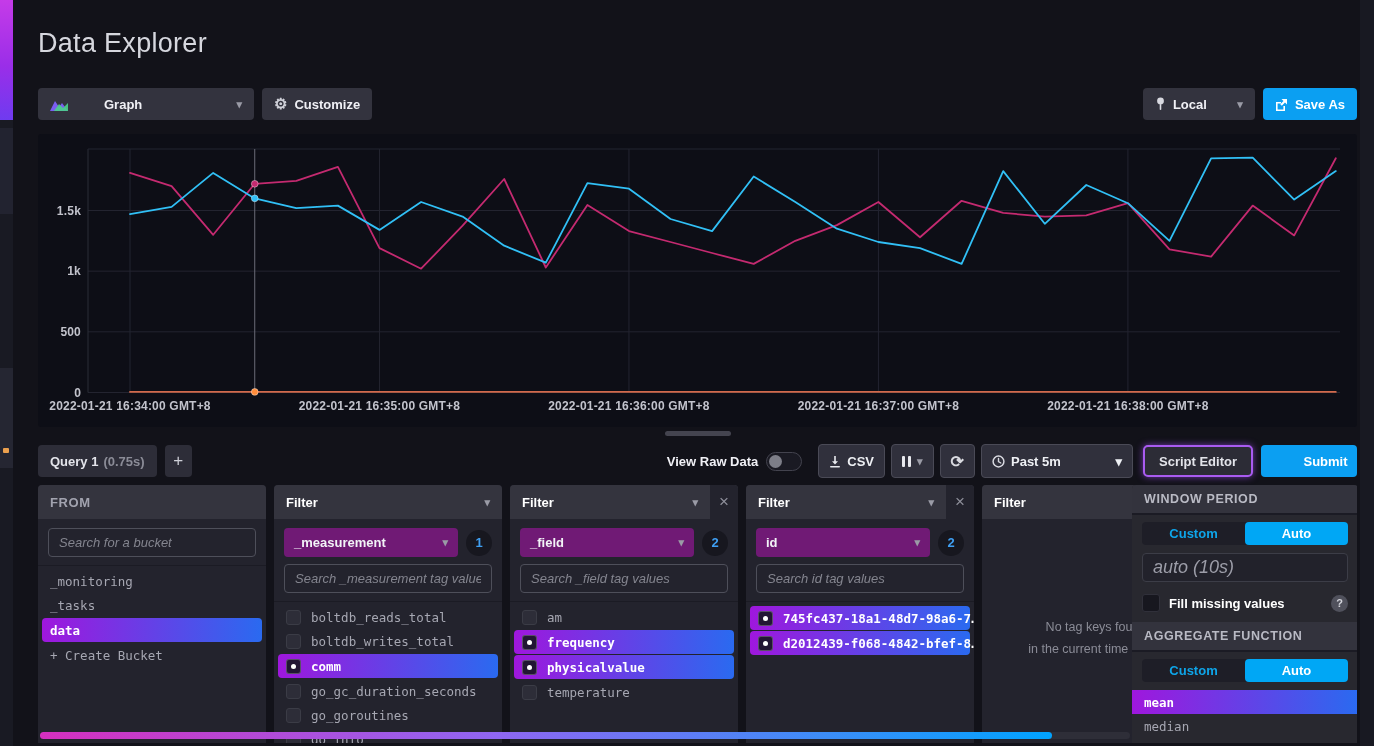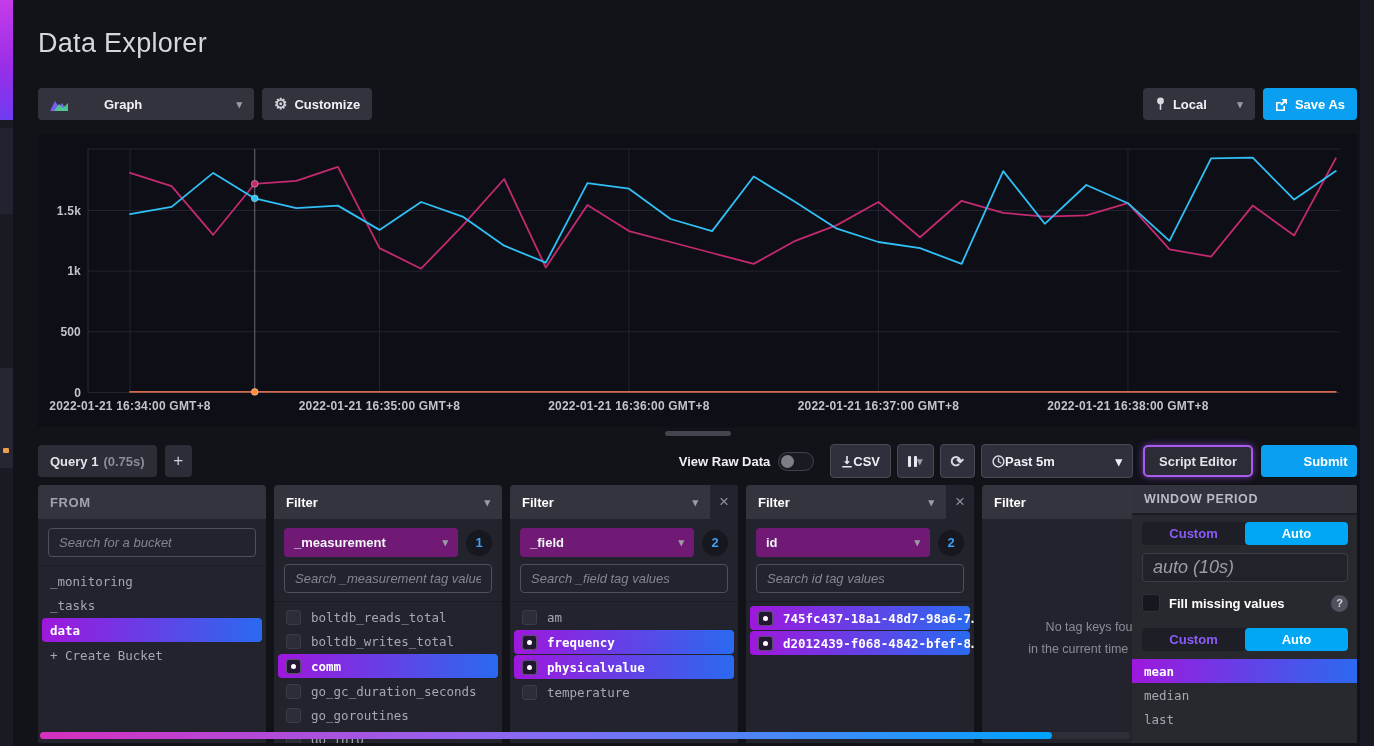--- a/index.html
+++ b/index.html
@@ -45,21 +45,21 @@
   .query-row { margin-top:8px; height:32px; display:flex; align-items:center; }
   .query-tab { height:32px; background:#2d2d38; border-radius:4px; display:flex; align-items:center;
                padding:0 12px; font-size:13px; font-weight:bold; gap:5px; cursor:pointer; }
   .query-tab .dur { color:#8b8c97; font-weight:bold; }
   .add-tab { width:27px; height:32px; margin-left:8px; background:#2d2d38; border-radius:4px;
              display:flex; align-items:center; justify-content:center; font-size:17px; color:#cfd0d8; cursor:pointer; }
   .raw-label { font-size:13px; font-weight:bold; color:#f0f0f5; margin-right:8px; }
   .toggle { width:36px; height:19px; border-radius:10px; background:#1a1a23; border:1px solid #43434e;
             position:relative; cursor:pointer; margin-right:16px; }
   .toggle .knob { position:absolute; left:2px; top:2px; width:13px; height:13px; border-radius:50%; background:#7d7e88; }
-  .tool-btn { height:32px; display:inline-flex; align-items:center; background:#30303c;
+  .tool-btn { height:32px; display:inline-flex; align-items:center; gap:6px; background:#30303c;
               border:1px solid #4a4a56; border-radius:4px; padding:16px 10px; font-size:13px; font-weight:bold;
               color:#eef0f4; margin-left:6px; cursor:pointer; }
   .pause-bars { display:inline-flex; gap:3px; }
   .pause-bars i { width:3px; height:11px; background:#e8e9ee; border-radius:1px; }
   .refresh-glyph { font-size:16px; font-weight:bold; color:#d9dae0; }
   .range-dd { width:152px; }
   .range-dd .caret { margin-left:auto; }
   .script-editor { margin-left:10px; background:#2c2c36; border:2px solid #a95bf0; border-radius:5px;
                    box-shadow:0 0 7px rgba(160,80,240,.65); height:32px; display:flex; align-items:center;
                    padding:0 14px; font-size:13px; font-weight:bold; cursor:pointer; }
@@ -99,21 +99,21 @@
   .empty-note { margin-top:88px; text-align:center; font-size:12.5px; color:#8b8c97; line-height:22px; }
 
   
   .window-panel { position:absolute; left:1094px; top:0; width:226px; height:280px; background:#28282f;
                   z-index:5; border-radius:4px 4px 0 0; overflow:hidden; }
   .wp-header { height:30px; background:#33333d; display:flex; align-items:center; padding:0 12px;
                font-size:12.5px; font-weight:bold; color:#b9bac4; letter-spacing:.6px; border-bottom:2px solid #1b1b24; }
   .wp-body { padding:7px 10px 9px; }
   .seg-toggle { height:23px; background:#1e1e27; border-radius:4px; display:flex; }
   .seg { flex:1; display:flex; align-items:center; justify-content:center; font-size:13px; font-weight:bold;
-         color:#8b5cf6; border-radius:4px; cursor:pointer; }
+         color:#0ea5e9; border-radius:4px; cursor:pointer; }
   .seg.active { background:#00a7f5; color:#fff; }
   .period-input { margin-top:8px; width:100%; height:29px; background:#22222b; border:1px solid #3c3d47;
                   border-radius:4px; font-style:italic; font-size:18px; color:#9c9da8; padding:0 10px; outline:none; }
   .period-input::placeholder { color:#9c9da8; font-style:italic; }
   .fill-row { margin-top:12px; display:flex; align-items:center; }
   .fill-chk { width:18px; height:18px; border-radius:3px; background:#17171f; border:1px solid #30303a;
               margin-right:9px; cursor:pointer; }
   .fill-label { font-size:13px; font-weight:bold; color:#fff; }
   .help-circle { margin-left:auto; width:17px; height:17px; border-radius:50%; background:#50515c; color:#d3d4db;
                  font-size:11px; font-weight:bold; display:flex; align-items:center; justify-content:center; cursor:pointer; }
@@ -394,20 +394,21 @@
           <div class="seg">Custom</div>
           <div class="seg active">Auto</div>
         </div>
         <input class="period-input" placeholder="auto (10s)" style="">
         <div class="fill-row">
           <div class="fill-chk"></div>
           <span class="fill-label">Fill missing values</span>
           <div class="help-circle">?</div>
         </div>
       </div>
+      <div class="wp-header" style="margin-top:1px;">AGGREGATE FUNCTION</div>
       <div class="wp-body" style="padding-bottom:6px;">
         <div class="seg-toggle">
           <div class="seg">Custom</div>
           <div class="seg active">Auto</div>
         </div>
       </div>
       <div class="fn-list" id="fn-list">
           <div class="fn-row sel">mean</div>
           <div class="fn-row">median</div>
           <div class="fn-row">last</div>

